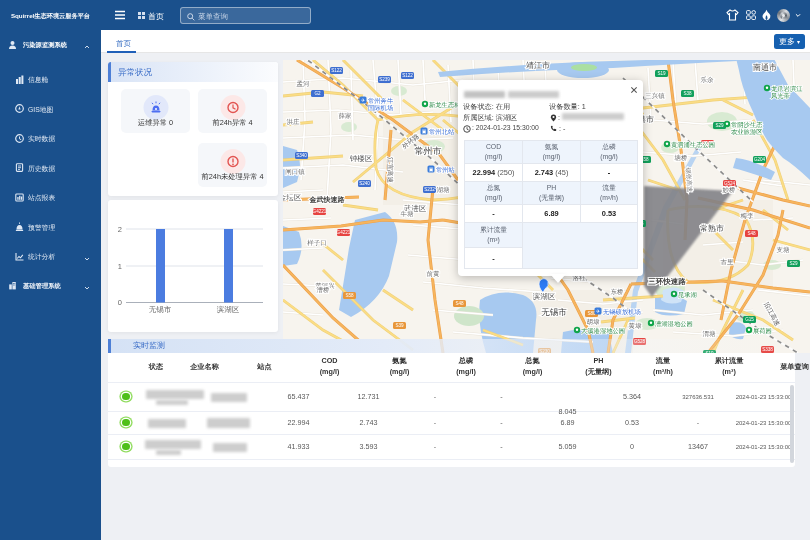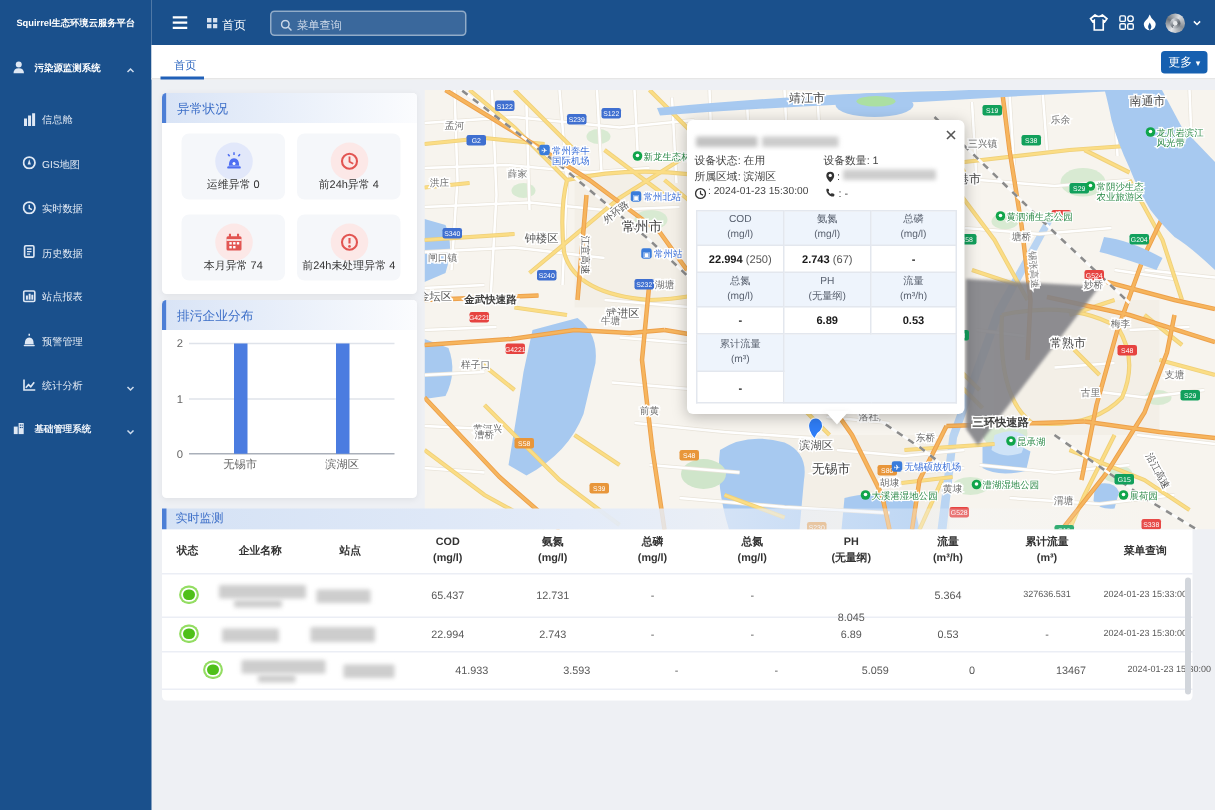--- a/index.html
+++ b/index.html
@@ -17,21 +17,21 @@
 .clabel{position:absolute;left:0;right:0;bottom:5px;text-align:center;font-size:7.3px;color:#333;white-space:nowrap;}
 .blur{background:#cdcdcd;filter:blur(1.5px);border-radius:1px;position:absolute;}
 #popup{position:absolute;left:458px;top:80px;width:185px;height:196px;background:#fff;border-radius:4px;box-shadow:0 2px 10px rgba(0,0,0,.25);padding-left:40px;}
 #parrow{position:absolute;left:550px;top:274px;width:0;height:0;border-left:8px solid transparent;border-right:8px solid transparent;border-top:9px solid #fff;filter:drop-shadow(0 2px 2px rgba(0,0,0,.15));}
 .ptxt{position:absolute;font-size:7.2px;color:#444;white-space:nowrap;}
 .ptable{position:absolute;left:6px;top:60px;width:173px;border-collapse:collapse;table-layout:fixed;}
 .ptable td{border:1px solid #e3e7ee;text-align:center;font-size:6.8px;color:#5a6270;padding:0;}
 .ptable td.h{background:#eef4fc;height:23px;line-height:1.4;}
 .ptable td.v{height:18px;font-weight:bold;font-size:7.4px;color:#1b1b1b;background:#fff;}
 #rt{position:absolute;left:108px;top:339px;width:687px;height:128px;}
-#rthead{position:absolute;left:0;top:0;right:0;height:14px;background:linear-gradient(90deg,#d5e2f5 0%,#e3ebf8 40%,rgba(243,247,252,0.25) 78%,rgba(255,255,255,0));border-left:3px solid #4d7fd6;color:#3d6fc8;font-size:8px;line-height:14px;padding-left:6px;}
+#rthead{position:absolute;left:0;top:0;right:0;height:14px;background:linear-gradient(90deg,#d5e2f5 0%,#e3ebf8 40%,rgba(243,247,252,0.25) 78%,rgba(255,255,255,0));border-left:3px solid #4d7fd6;color:#3d6fc8;font-size:8px;line-height:14px;padding-left:22px;}
 #rtbody{position:absolute;left:0;top:14px;right:0;bottom:0;background:#fff;border-radius:0 0 3px 3px;}
 .trow{display:flex;border-bottom:1px solid #ebeef5;align-items:center;}
 .tc{flex:none;text-align:center;font-size:7px;color:#585858;position:relative;white-space:nowrap;}
 .thead .tc{color:#333;font-size:7.2px;line-height:1.5;font-weight:bold;}
 .dot{display:inline-block;vertical-align:middle;width:7.5px;height:7.5px;border-radius:50%;background:#4fc019;box-shadow:0 0 0 1.2px #fff,0 0 0 2.6px #93dd62;margin-left:2px;}
 </style></head><body>
 <div id="sidebar">
     <div id="logo">Squirrel生态环境云服务平台</div>
     <div class="abs" style="left:0;top:37px;width:101px;height:15px;">
       <svg class="abs" style="left:8px;top:3px" width="9" height="9" viewBox="0 0 9 9">
@@ -659,48 +659,32 @@
     </div>
     <div class="card" style="left:90px;top:27px;width:69px;height:44px;">
       <div class="cicon" style="background:#fce8e7;">
         <svg width="13" height="13" viewBox="0 0 13 13" style="position:absolute;left:6px;top:6px">
           <circle cx="6.5" cy="6.5" r="5" fill="none" stroke="#e25552" stroke-width="1.4"></circle>
           <path d="M6.5 3.4 L6.5 6.8 L9 8.2" stroke="#e25552" stroke-width="1.2" fill="none"></path>
         </svg>
       </div>
       <div class="clabel">前24h异常 4</div>
     </div>
-    <div class="card" style="left:13px;top:81px;width:69px;height:44px;">
-      <div class="cicon" style="background:#fce8e7;">
-        <svg width="13" height="13" viewBox="0 0 13 13" style="position:absolute;left:6px;top:6px">
-          <rect x="1.5" y="2.5" width="10" height="9.5" rx="1" fill="#e25552"></rect>
-          <path d="M3.8 0.8 L3.8 3 M9.2 0.8 L9.2 3" stroke="#e25552" stroke-width="1.4"></path>
-          <path d="M1.5 5 L11.5 5" stroke="#fff" stroke-width="0.9"></path>
-          <rect x="3.4" y="6.4" width="1.6" height="1.6" fill="#fff"></rect>
-          <rect x="5.9" y="6.4" width="1.6" height="1.6" fill="#fff"></rect>
-          <rect x="8.4" y="6.4" width="1.6" height="1.6" fill="#fff"></rect>
-          <rect x="3.4" y="9" width="1.6" height="1.6" fill="#fff"></rect>
-          <rect x="5.9" y="9" width="1.6" height="1.6" fill="#fff"></rect>
-        </svg>
-      </div>
-      <div class="clabel">本月异常 74</div>
-    </div>
     <div class="card" style="left:90px;top:81px;width:69px;height:44px;">
       <div class="cicon" style="background:#fce8e7;">
         <svg width="13" height="13" viewBox="0 0 13 13" style="position:absolute;left:6px;top:6px">
           <circle cx="6.5" cy="6.5" r="5" fill="none" stroke="#e25552" stroke-width="1.4"></circle>
           <path d="M6.5 3.6 L6.5 7.4" stroke="#e25552" stroke-width="1.4"></path>
           <circle cx="6.5" cy="9.3" r="0.9" fill="#e25552"></circle>
         </svg>
       </div>
       <div class="clabel">前24h未处理异常 4</div>
     </div>
   </div>
 <div class="panel" style="left:108px;top:200px;width:170px;height:132px;">
-    <div class="phead">排污企业分布</div>
     <svg class="abs" style="left:0;top:20px" width="170" height="112" viewBox="0 0 170 112">
       <line x1="18" y1="9" x2="155" y2="9" stroke="#dfe3ea" stroke-width="1"></line>
       <text x="14" y="11.5" font-size="7.5" fill="#666" text-anchor="end" font-family="Liberation Sans">2</text>
       <line x1="18" y1="46" x2="155" y2="46" stroke="#dfe3ea" stroke-width="1"></line>
       <text x="14" y="48.5" font-size="7.5" fill="#666" text-anchor="end" font-family="Liberation Sans">1</text>
       <line x1="18" y1="82.5" x2="155" y2="82.5" stroke="#aab0ba" stroke-width="1"></line>
       <text x="14" y="85.0" font-size="7.5" fill="#666" text-anchor="end" font-family="Liberation Sans">0</text>
       <rect x="48" y="9" width="9" height="73.5" fill="#4b7ce0"></rect>
       <rect x="116" y="9" width="9" height="73.5" fill="#4b7ce0"></rect>
       <text x="52" y="92" font-size="7.5" fill="#666" text-anchor="middle" font-family="Liberation Sans">无锡市</text>
@@ -738,21 +722,21 @@
         <col style="width:57px">
       </colgroup>
       <tbody>
         <tr>
           <td class="h">COD<br>(mg/l)</td>
           <td class="h">氨氮<br>(mg/l)</td>
           <td class="h">总磷<br>(mg/l)</td>
         </tr>
         <tr>
           <td class="v">22.994 <span style="font-weight:normal;color:#555;">(250)</span></td>
-          <td class="v">2.743 <span style="font-weight:normal;color:#555;">(67)</span></td>
+          <td class="v">2.743 <span style="font-weight:normal;color:#555;">(45)</span></td>
           <td class="v">-</td>
         </tr>
         <tr>
           <td class="h">总氮<br>(mg/l)</td>
           <td class="h">PH<br>(无量纲)</td>
           <td class="h">流量<br>(m³/h)</td>
         </tr>
         <tr>
           <td class="v">-</td>
           <td class="v">6.89</td>
@@ -766,21 +750,21 @@
           <td class="v" style="height:21px;">-</td>
         </tr>
       </tbody>
     </table>
   </div>
 <div id="parrow"></div>
 <div id="rt">
     <div id="rthead">实时监测</div>
     <div id="rtbody">
       <div class="trow thead" style="height:29.5px;">
-        <div class="tc" style="width:34px;">状态</div>
+        <div class="tc" style="width:34px;margin-left:31px;">状态</div>
         <div class="tc" style="width:63px;">企业名称</div>
         <div class="tc" style="width:57px;">站点</div>
         <div class="tc" style="width:73px;">COD<br>(mg/l)</div>
         <div class="tc" style="width:67px;">氨氮<br>(mg/l)</div>
         <div class="tc" style="width:66px;">总磷<br>(mg/l)</div>
         <div class="tc" style="width:67px;">总氮<br>(mg/l)</div>
         <div class="tc" style="width:65px;">PH<br>(无量纲)</div>
         <div class="tc" style="width:64px;">流量<br>(m³/h)</div>
         <div class="tc" style="width:68px;">累计流量<br>(m³)</div>
         <div class="tc" style="width:63px;">菜单查询</div>
@@ -813,21 +797,21 @@
         </div>
         <div class="tc" style="width:73px;font-size:7.2px;">22.994</div>
         <div class="tc" style="width:67px;font-size:7.2px;">2.743</div>
         <div class="tc" style="width:66px;font-size:7.2px;">-</div>
         <div class="tc" style="width:67px;font-size:7.2px;">-</div>
         <div class="tc" style="width:65px;font-size:7.2px;">6.89</div>
         <div class="tc" style="width:64px;font-size:7.2px;">0.53</div>
         <div class="tc" style="width:68px;font-size:7.2px;">-</div>
         <div class="tc" style="width:63px;font-size:6px;">2024-01-23 15:30:00</div>
       </div>
-      <div class="trow" style="height:25px;padding-left:16px;">
+      <div class="trow" style="height:25px;">
         <div class="tc" style="width:34px;"><span class="dot"></span></div>
         <div class="tc" style="width:63px;height:100%;">
           <div class="blur" style="left:3px;top:5.0px;width:56px;height:9px;"></div>
           <div class="blur" style="left:14px;top:15.0px;width:25px;height:5px;"></div>
         </div>
         <div class="tc" style="width:57px;height:100%;">
           <div class="blur" style="left:8px;top:8.0px;width:34px;height:9px;"></div>
         </div>
         <div class="tc" style="width:73px;font-size:7.2px;">41.933</div>
         <div class="tc" style="width:67px;font-size:7.2px;">3.593</div>

